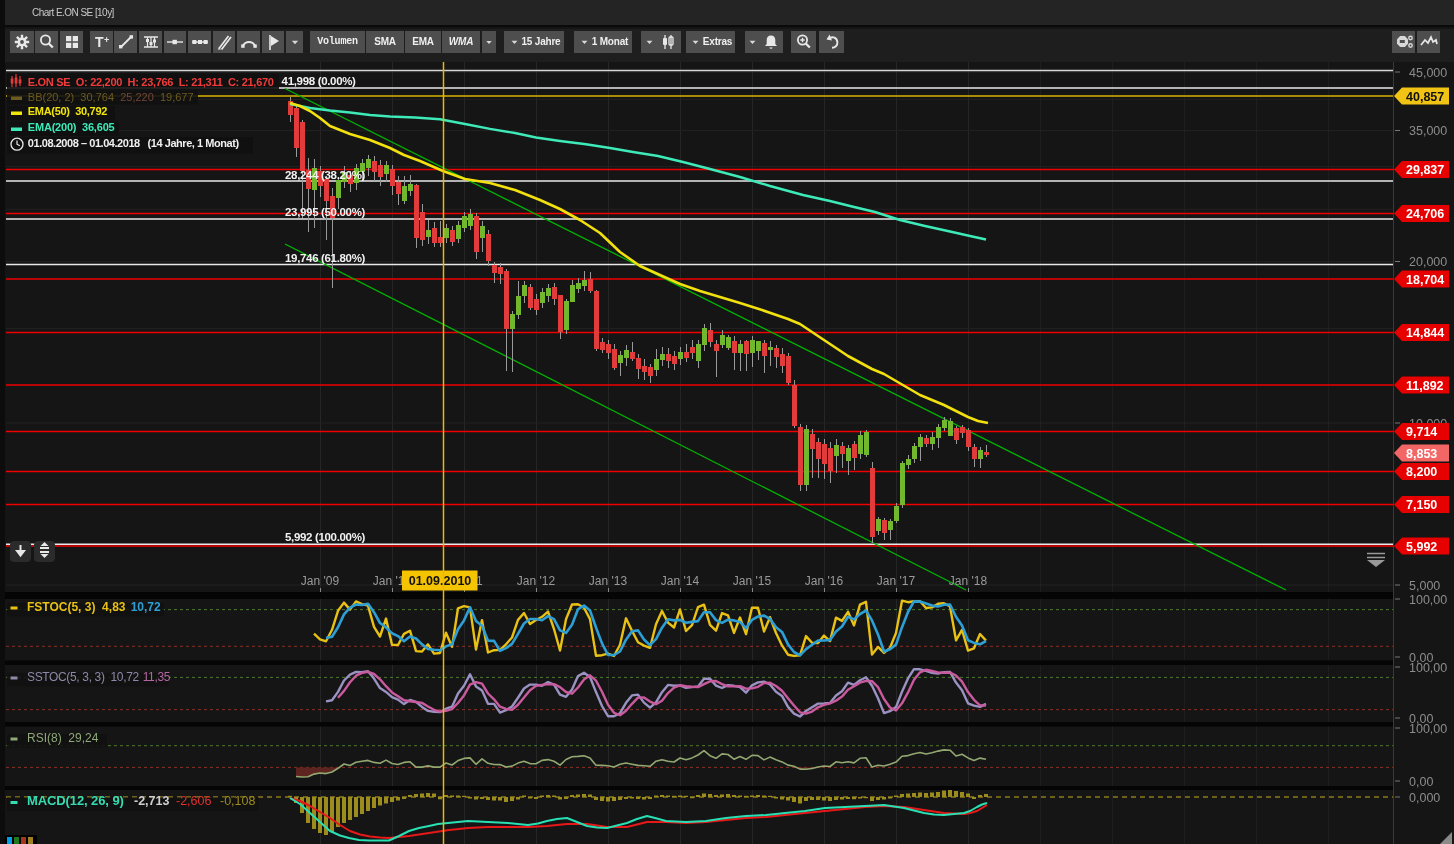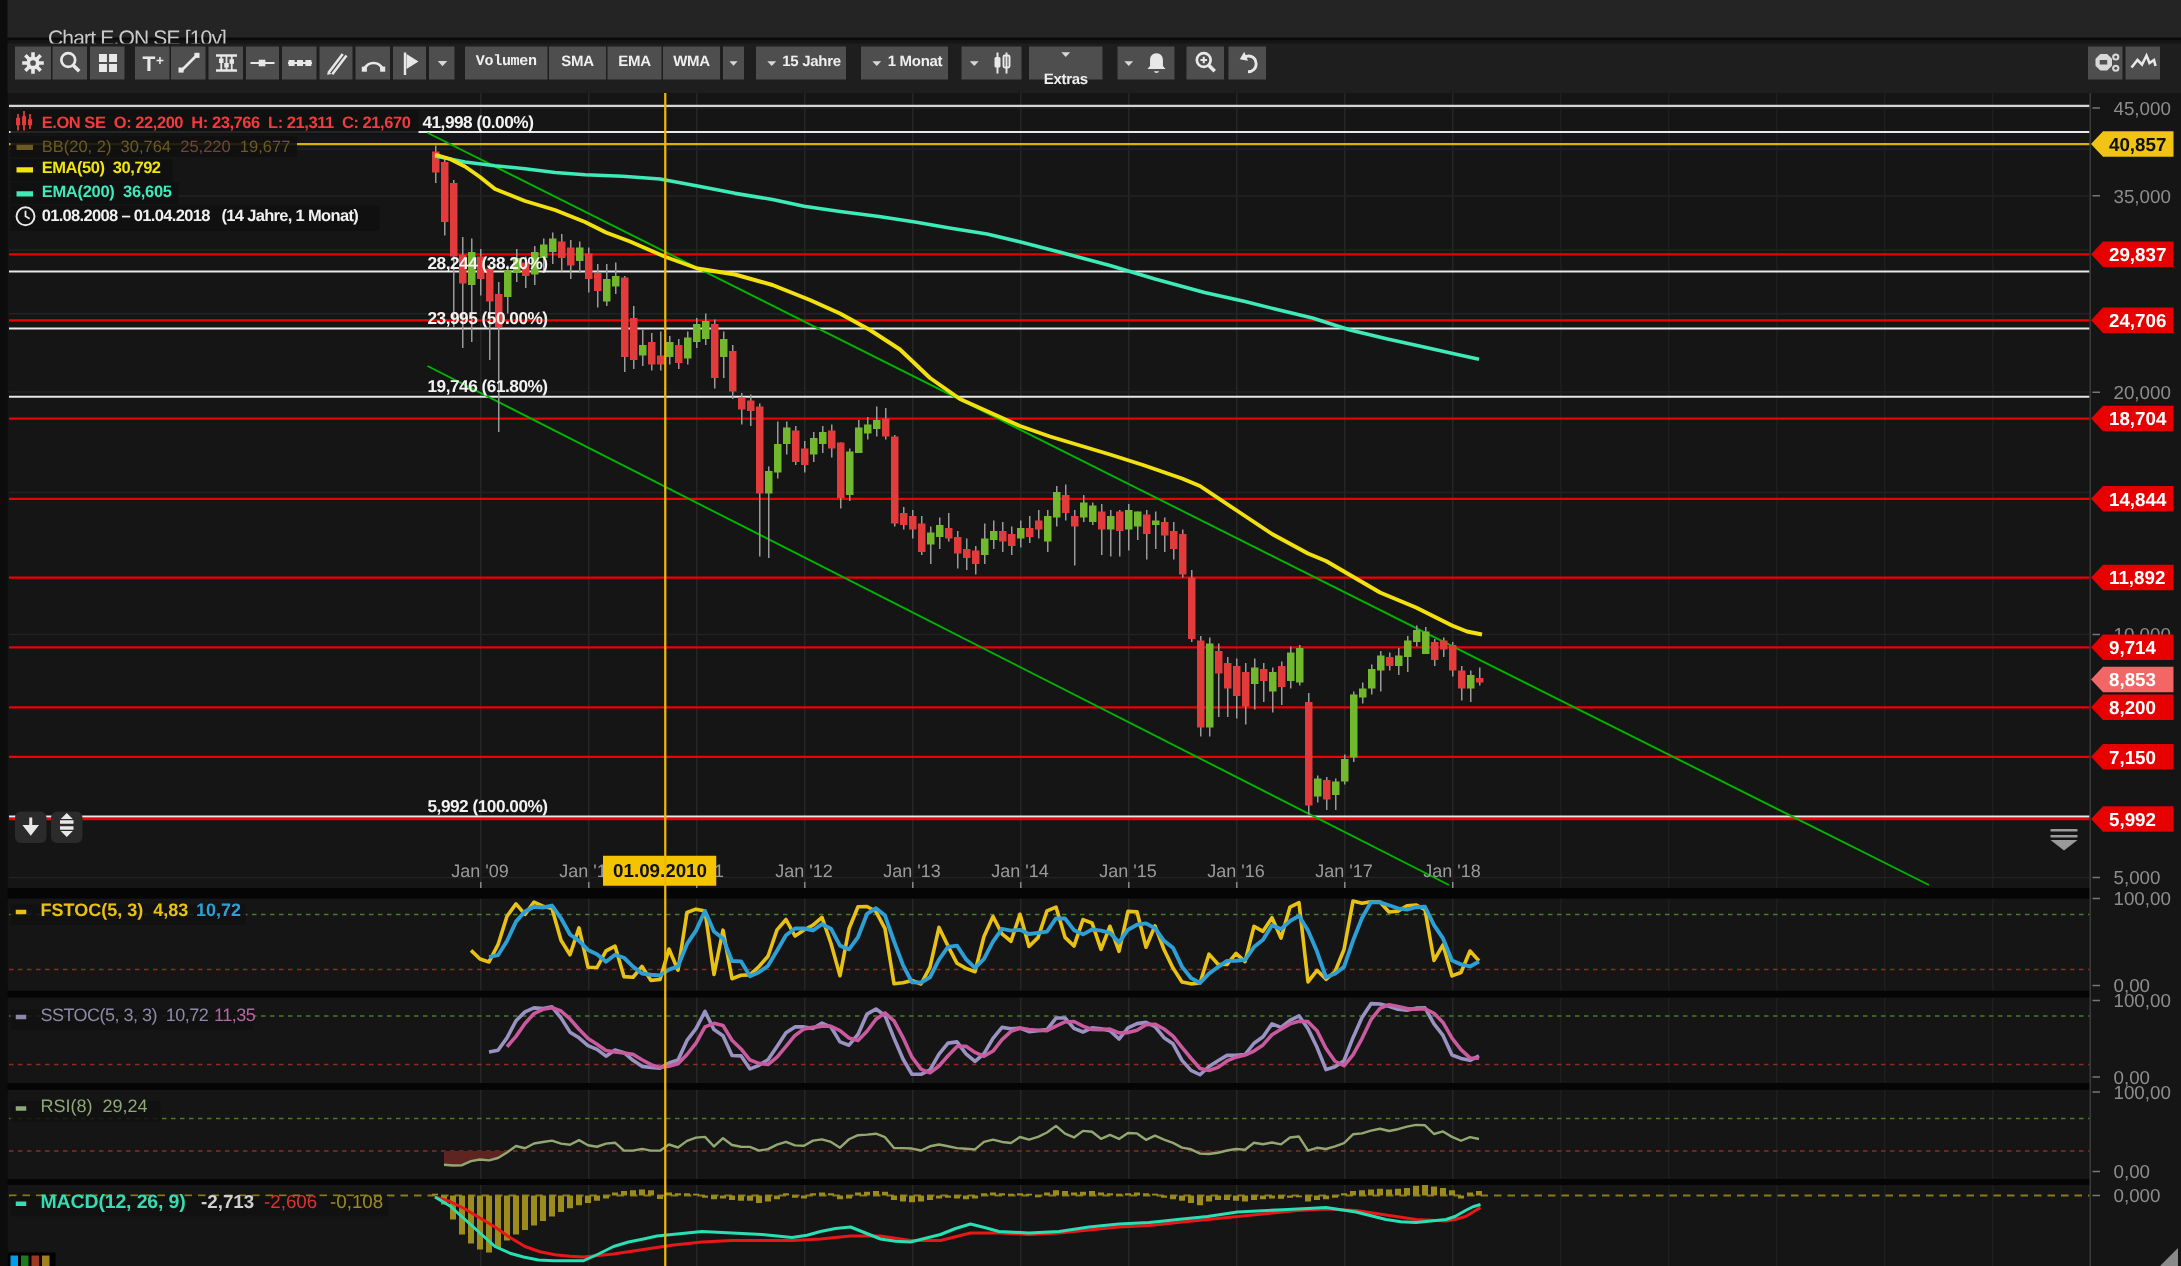--- a/index.html
+++ b/index.html
@@ -1,16 +1,16 @@
 <!DOCTYPE html>
 <html><head><meta charset="utf-8"><style>
 *{margin:0;padding:0;box-sizing:border-box}
 html,body{width:1454px;height:844px;background:#151515;overflow:hidden;font-family:"Liberation Sans",sans-serif}
 #titlebar{position:absolute;left:0;top:0;width:1454px;height:27px;background:#242424;border-bottom:2px solid #0a0a0a}
-#titlebar span{position:absolute;left:32px;top:17px;font-size:14px;letter-spacing:-0.55px;color:#c9c9c9}
+#titlebar span{position:absolute;left:32px;top:7px;font-size:10px;letter-spacing:-0.55px;color:#c9c9c9}
 #toolbar{position:absolute;left:0;top:29px;width:1454px;height:33px;background:#1e1e1e}
 .tb{position:absolute;top:1.5px;height:22.5px;background:#4e4e4e;color:#efefef;display:flex;align-items:center;justify-content:center;font-size:10px;font-weight:bold;letter-spacing:-0.2px;gap:1px;white-space:nowrap}
 .tb svg{display:block;flex:none}
 #lstrip{position:absolute;left:0;top:0;width:5px;height:844px;background:#0c0c0c}
 </style></head>
 <body>
 <div id="titlebar">
     <span>Chart E.ON SE [10y]</span>
   </div>
 <div id="toolbar">
@@ -96,21 +96,21 @@
     </div>
     <div class="tb" style="left:310px;width:55px;font-family:Liberation Mono, monospace;">
       <span>Volumen</span>
     </div>
     <div class="tb" style="left:366px;width:38px;text-align:center;">
       <span>SMA</span>
     </div>
     <div class="tb" style="left:405px;width:36px;">
       <span>EMA</span>
     </div>
-    <div class="tb" style="left:442px;width:38px;">
+    <div class="tb" style="left:442px;width:38px;font-style:italic;">
       <span>WMA</span>
     </div>
     <div class="tb" style="left:482px;width:14px;">
       <svg width="12" height="22" viewBox="0 0 22 22">
         <path d="M6 9l5 5.5L16 9z" fill="#d8d8d8"></path>
       </svg>
     </div>
     <div class="tb" style="left:504px;width:60px;">
       <svg width="13" height="22" viewBox="0 0 22 22">
         <path d="M6 9l5 5.5L16 9z" fill="#d8d8d8"></path>
@@ -126,21 +126,21 @@
     <div class="tb" style="left:641px;width:40px;">
       <svg width="13" height="22" viewBox="0 0 22 22">
         <path d="M6 9l5 5.5L16 9z" fill="#d8d8d8"></path>
       </svg>
       <svg width="22" height="22" viewBox="0 0 22 22">
         <path d="M8 4v14M14 4v14" stroke="#e8e8e8" stroke-width="1.3"></path>
         <rect x="6" y="7" width="4" height="7" rx="1" fill="#e8e8e8"></rect>
         <rect x="12" y="6" width="4" height="8" rx="1" fill="none" stroke="#e8e8e8" stroke-width="1.3"></rect>
       </svg>
     </div>
-    <div class="tb" style="left:686px;width:49px;flex-direction:column;">
+    <div class="tb" style="left:686px;width:49px;">
       <svg width="13" height="22" viewBox="0 0 22 22">
         <path d="M6 9l5 5.5L16 9z" fill="#d8d8d8"></path>
       </svg>
       <span>Extras</span>
     </div>
     <div class="tb" style="left:745px;width:38px;">
       <svg width="13" height="22" viewBox="0 0 22 22">
         <path d="M6 9l5 5.5L16 9z" fill="#d8d8d8"></path>
       </svg>
       <svg width="22" height="22" viewBox="0 0 22 22">

